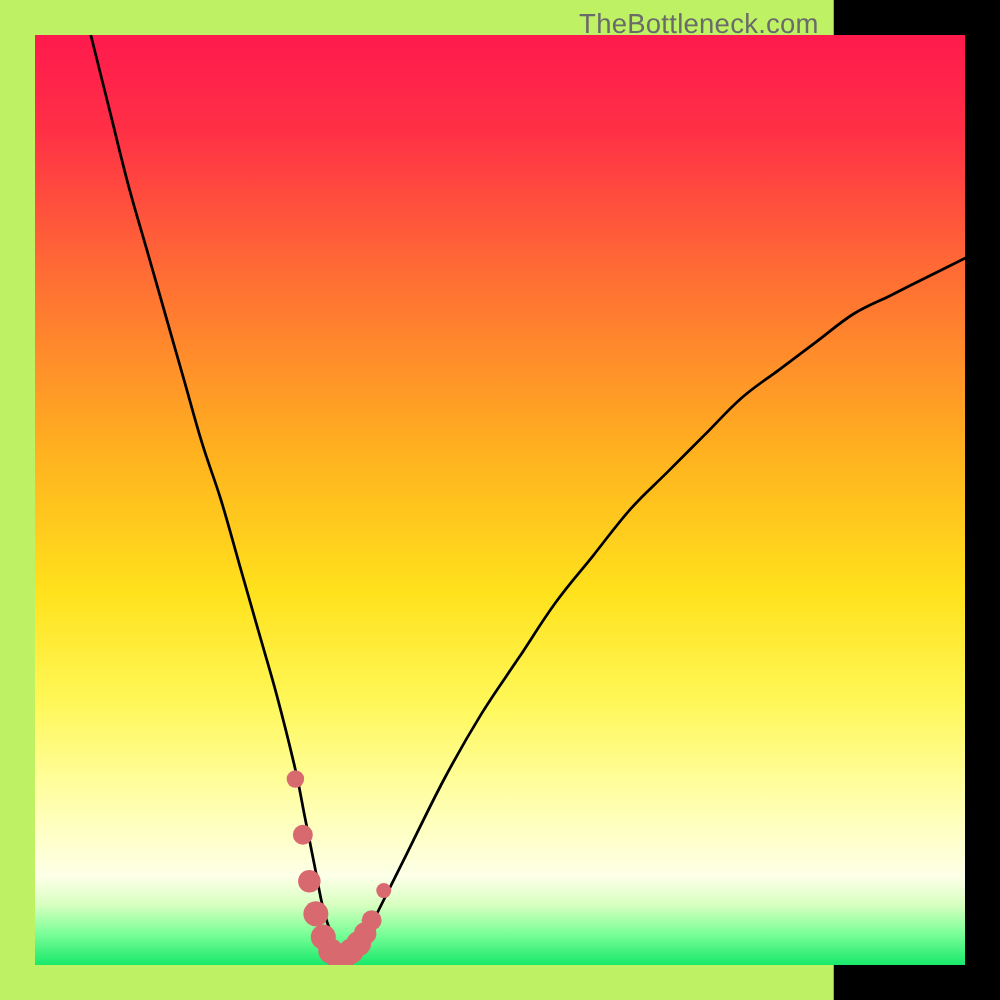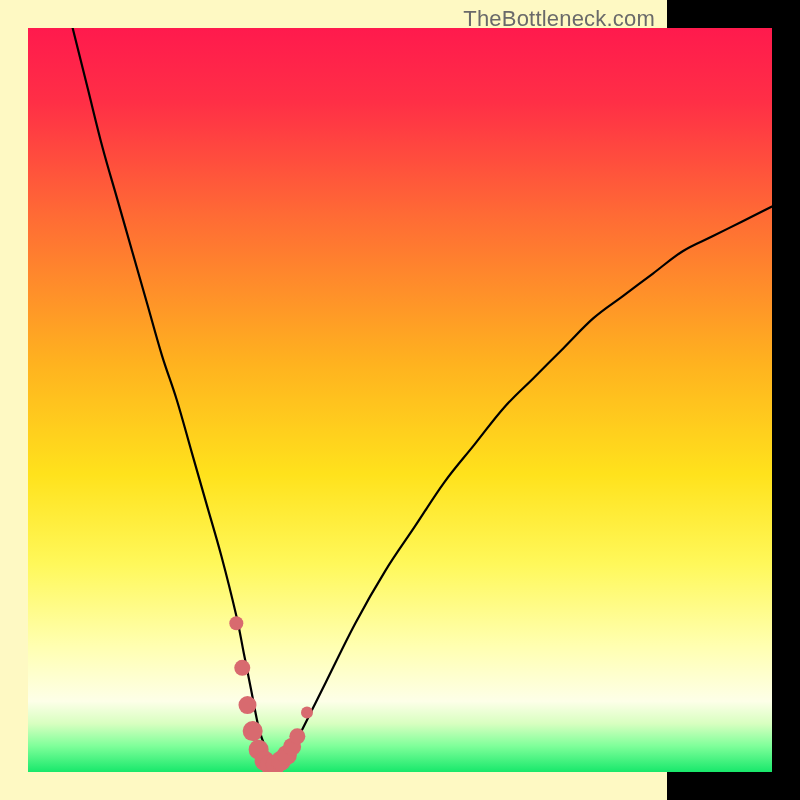--- a/index.html
+++ b/index.html
@@ -9,21 +9,21 @@
     height: 800px;
     background: #000;
     overflow: hidden;
   }
   .frame {
     position: absolute;
     left: 0;
     top: 0;
     width: 667px;
     height: 800px;
-    background: #fef9c3;
+    background: #bef264;
   }
   .plot-area {
     position: absolute;
     left: 28px;
     top: 28px;
     width: 744px;
     height: 744px;
     overflow: hidden;
   }
   .gradient {

